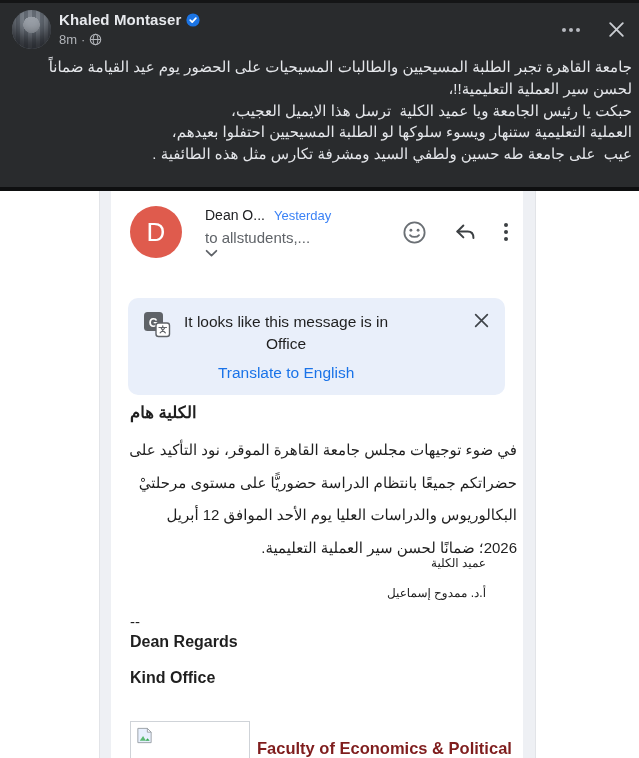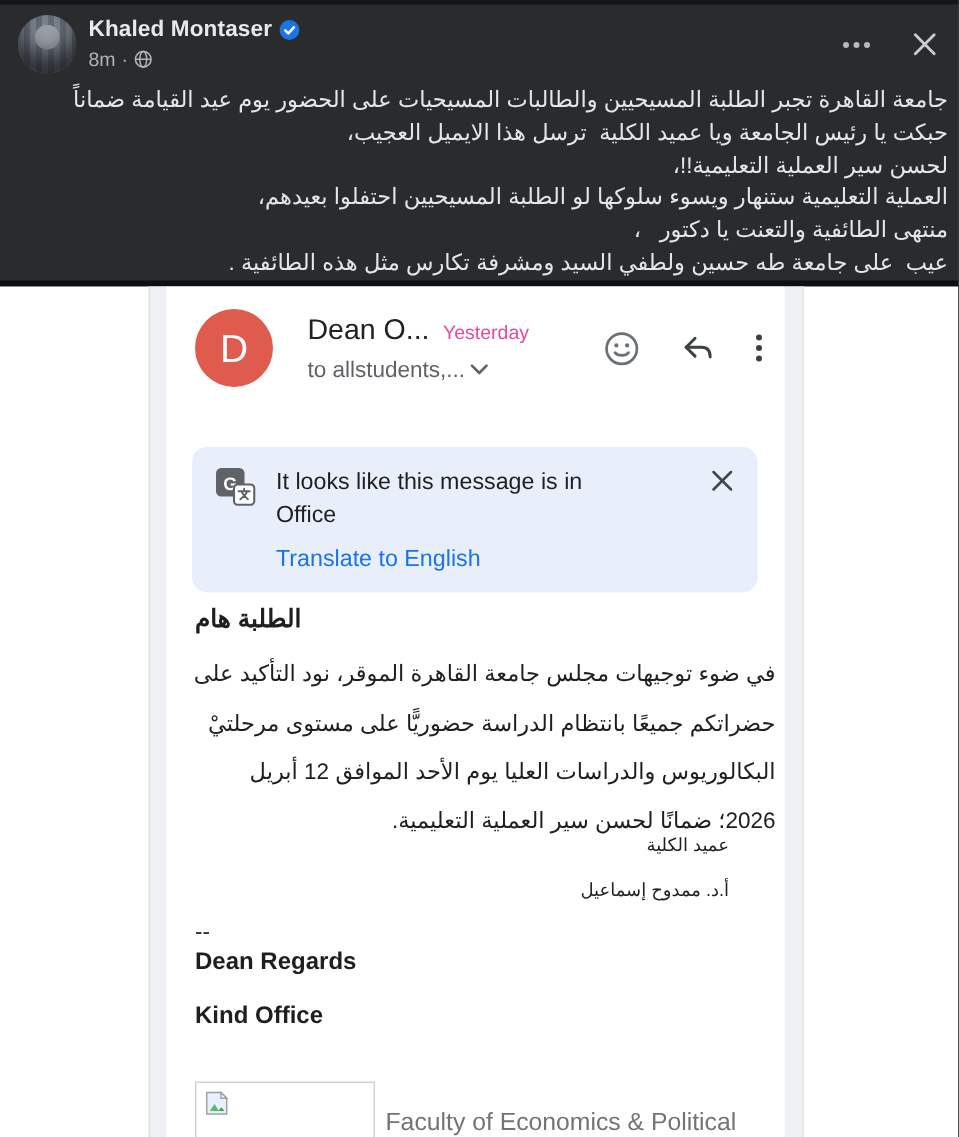--- a/index.html
+++ b/index.html
@@ -38,47 +38,47 @@
   .band{position:absolute;top:0;bottom:0;width:12px;background:#eef0f4;}
   .band-left{left:99px;border-left:1px solid #e2e4e8;}
   .band-right{left:523px;border-right:1px solid #e2e4e8;}
   .gmail{position:absolute;left:111px;top:0;width:412px;height:567px;background:#fff;color:#1f1f1f;}
   
   .gm-header{position:absolute;left:19px;top:12px;width:380px;height:58px;display:flex;align-items:center;}
   .gm-avatar{width:52px;height:52px;border-radius:50%;color:#fff;font-size:26px;
              display:flex;align-items:center;justify-content:center;flex:0 0 auto;}
   .gm-headtext{margin-left:23px;flex:1 1 auto;min-width:0;}
   .gm-row1{display:flex;align-items:baseline;gap:9px;}
-  .gm-sender{font-size:19px;font-weight:500;color:#202124;}
-  .gm-date{font-size:13px;color:#ec4899;}
-  .gm-row2{display:flex;align-items:center;gap:3px;margin-top:6px;color:#5f6368;font-size:15px;}
+  .gm-sender{font-size:14px;font-weight:500;color:#202124;}
+  .gm-date{font-size:13px;color:#3b82f6;}
+  .gm-row2{display:flex;gap:3px;margin-top:6px;color:#5f6368;font-size:15px;flex-direction:column;}
   .gm-icons{display:flex;align-items:center;gap:24px;margin-left:4px;}
   .dots-v{display:flex;flex-direction:column;gap:3px;padding:2px;cursor:pointer;}
   .dots-v i{width:4px;height:4px;border-radius:50%;background:#3c4043;display:block;}
   
   .banner{position:absolute;left:17px;top:107px;width:377px;height:97px;box-sizing:border-box;
           border-radius:10px;padding:13px 14px 12px 15px;}
   .banner-row{display:flex;align-items:flex-start;gap:13px;}
-  .banner-texts{font-size:15.5px;line-height:22px;color:#1f1f1f;}
+  .banner-texts{font-size:15.5px;line-height:22px;color:#1f1f1f;text-align:center;}
   .banner-link{color:#1a73e8;font-size:15.5px;margin-top:7px;cursor:pointer;}
   .banner-close{position:absolute;right:15px;top:14px;cursor:pointer;display:flex;}
   
   .note-head{position:absolute;left:19px;top:212px;font-size:16.5px;font-weight:bold;direction:rtl;}
   .mail-body{position:absolute;right:6px;top:243px;width:386px;direction:rtl;text-align:right;
              font-size:15px;line-height:32.5px;color:#1f1f1f;}
   .mail-line{white-space:pre;}
   .sig{position:absolute;right:37px;top:357px;direction:rtl;text-align:right;
        font-size:12px;line-height:30px;color:#1f1f1f;}
   .sig-dashes{position:absolute;left:19px;top:422px;font-size:15px;color:#1f1f1f;}
   .kind-regards{position:absolute;left:19px;top:442px;font-size:16px;font-weight:bold;color:#1f1f1f;}
   .dean-office{position:absolute;left:19px;top:478px;font-size:16px;font-weight:bold;color:#1f1f1f;}
   .img-box{position:absolute;left:19px;top:530px;width:120px;height:60px;background:#fff;
            border:1px solid #cfd3d8;box-sizing:border-box;padding:4px;}
-  .faculty{position:absolute;left:146px;top:548px;font-size:16.5px;font-weight:normal;
-           color:#737373;white-space:nowrap;}
+  .faculty{position:absolute;left:146px;top:548px;font-size:16.5px;font-weight:bold;
+           color:#7f1d1d;white-space:nowrap;}
   svg{display:block;}
 </style>
 </head>
 <body>
 
 <div class="screen">
 
   <div class="top-strip"></div>
 
   <div class="fb-header">
@@ -112,24 +112,23 @@
       <div class="fb-close">
         <svg width="21" height="21" viewBox="0 0 20 20">
           <path d="M4 4 L16 16 M16 4 L4 16" stroke="#c9ccd1" stroke-width="1.8" stroke-linecap="round"></path>
         </svg>
       </div>
     </div>
   </div>
 
   <div class="fb-post-text">
     <div class="post-line">جامعة القاهرة تجبر الطلبة المسيحيين والطالبات المسيحيات على الحضور يوم عيد القيامة ضماناً</div>
+    <div class="post-line">لحسن سير العملية التعليمية!!،</div>
     <div class="post-line">حبكت يا رئيس الجامعة ويا عميد الكلية  ترسل هذا الايميل العجيب،</div>
-    <div class="post-line">لحسن سير العملية التعليمية!!،</div>
     <div class="post-line">العملية التعليمية ستنهار ويسوء سلوكها لو الطلبة المسيحيين احتفلوا بعيدهم،</div>
-    <div class="post-line">منتهى الطائفية والتعنت يا دكتور   ،</div>
     <div class="post-line">عيب  على جامعة طه حسين ولطفي السيد ومشرفة تكارس مثل هذه الطائفية .</div>
   </div>
 
   <div class="dark-strip"></div>
 
   <div class="photo">
     <div class="band band-left"></div>
     <div class="band band-right"></div>
 
     <div class="gmail">
@@ -191,21 +190,21 @@
             <div class="banner-link">Translate to English</div>
           </div>
         </div>
         <span class="banner-close">
           <svg width="17" height="17" viewBox="0 0 16 16">
             <path d="M2.5 2.5 L13.5 13.5 M13.5 2.5 L2.5 13.5" stroke="#3f4449" stroke-width="1.6" stroke-linecap="round"></path>
           </svg>
         </span>
       </div>
 
-      <div class="note-head">الطلبة هام</div>
+      <div class="note-head">الكلية هام</div>
 
       <div class="mail-body">
         <div class="mail-line">في ضوء توجيهات مجلس جامعة القاهرة الموقر، نود التأكيد على</div>
         <div class="mail-line">حضراتكم جميعًا بانتظام الدراسة حضوريًّا على مستوى مرحلتيْ</div>
         <div class="mail-line">البكالوريوس والدراسات العليا يوم الأحد الموافق 12 أبريل</div>
         <div class="mail-line">2026؛ ضمانًا لحسن سير العملية التعليمية.</div>
       </div>
 
       <div class="sig">
         <div>عميد الكلية</div>

